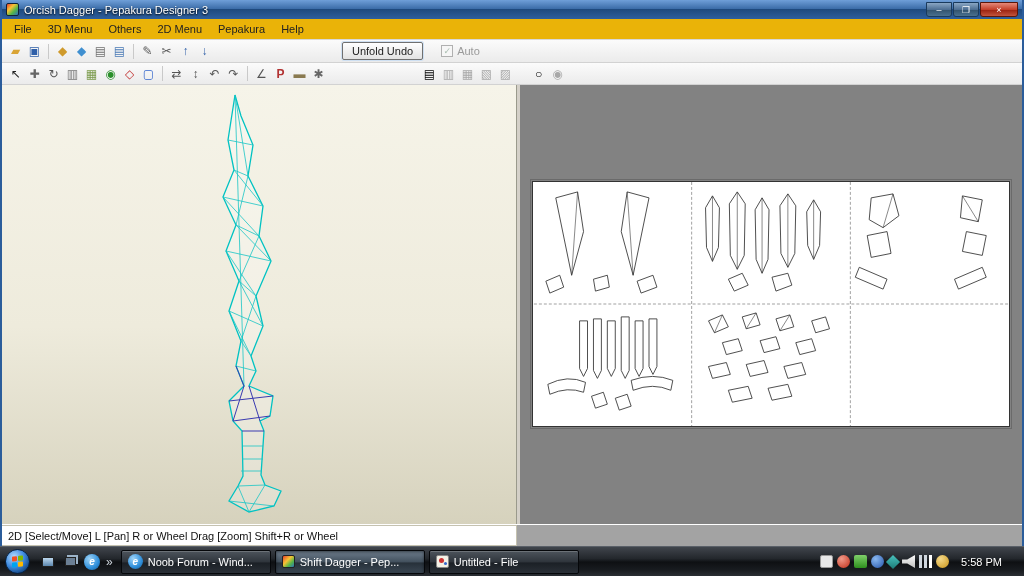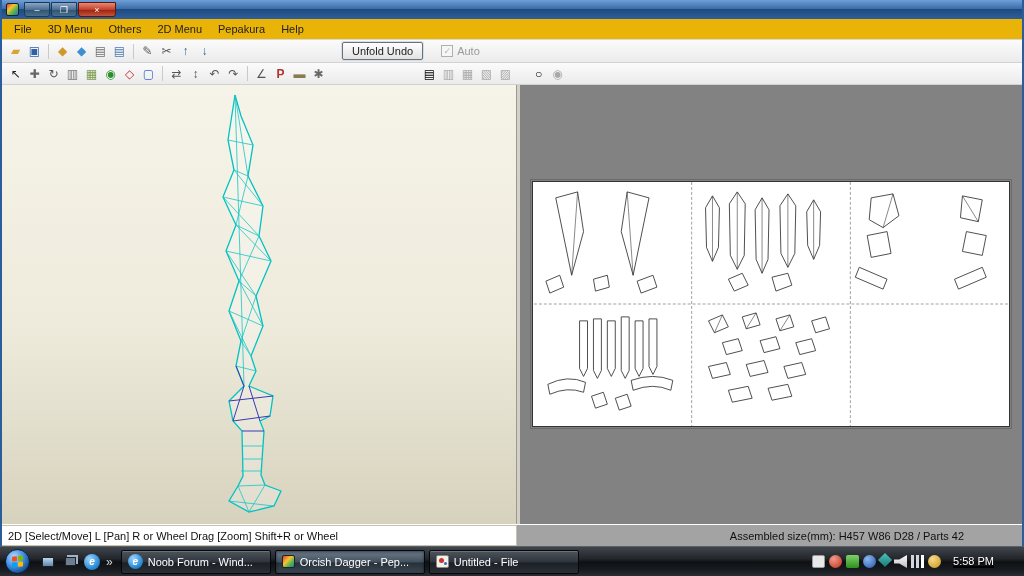--- a/index.html
+++ b/index.html
@@ -81,33 +81,34 @@
   .tbtn .lbl { white-space:nowrap; overflow:hidden; text-overflow:ellipsis; }
   .ie-ball { width:15px; height:15px; border-radius:50%; background:radial-gradient(circle at 35% 30%,#9fd4f7,#2f8fdb 60%,#14578f);
     color:#fff; font-style:italic; font-weight:bold; font-size:10px; display:flex; align-items:center;
     justify-content:center; flex:0 0 auto; }
   .pep-sq { width:13px; height:13px; border-radius:2px; flex:0 0 auto; border:1px solid #222;
     background:linear-gradient(135deg,#e8412e 0%,#f7c334 40%,#53b648 70%,#2f6fc2 100%); }
   .paint-sq { width:13px; height:13px; border-radius:2px; flex:0 0 auto; background:#f4f1e6;
     border:1px solid #888; position:relative; }
   .paint-sq::after { content:""; position:absolute; left:2px; top:2px; width:5px; height:5px;
     border-radius:50%; background:#c33; box-shadow:4px 3px 0 -1px #36c; }
-  .tray { margin-left:auto; display:flex; gap:4px; padding-right:24px;text-decoration:underline; }
+  .tray { margin-left:auto; display:flex; align-items:center; gap:4px; padding-right:16px; }
   .tico { width:13px; height:13px; flex:0 0 auto; }
   .clock { color:#fff; padding:0 6px 0 8px; text-shadow:0 1px 1px #000; }
 
   svg { display:block; }
 </style>
 </head>
 <body>
 
 <div class="app">
 
   <div class="titlebar">
     <span class="app-icon"></span>
+    <span class="title-text">Orcish Dagger - Pepakura Designer 3</span>
     <span class="winctrls">
       <span class="wbtn">–</span>
       <span class="wbtn">❐</span>
       <span class="wbtn close">×</span>
     </span>
   </div>
 
   <div class="menubar">
     <span class="mitem">File</span>
     <span class="mitem">3D Menu</span>
@@ -211,21 +212,20 @@
             <path d="M176,140 L190,134 L196,146 L182,152 Z M210,136 L224,132 L228,144 L214,148 Z M244,138 L258,134 L262,146 L248,150 Z M280,140 L294,136 L298,148 L284,152 Z M190,162 L206,158 L210,170 L194,174 Z M228,160 L244,156 L248,168 L232,172 Z M264,162 L280,158 L284,170 L268,174 Z M176,186 L194,182 L198,194 L180,198 Z M214,184 L232,180 L236,192 L218,196 Z M252,186 L270,182 L274,194 L256,198 Z M196,210 L216,206 L220,218 L200,222 Z M236,208 L256,204 L260,216 L240,220 Z"></path>
             <path d="M190,134 L182,152 M224,132 L214,148 M258,134 L248,150" stroke-width="0.6"></path>
           </g>
         </svg>
       </div>
     </div>
   </div>
 
   <div class="statusbar">
     <div class="status-left">2D [Select/Move] L [Pan] R or Wheel Drag [Zoom] Shift+R or Wheel</div>
-    <div class="status-right">Assembled size(mm): H457 W86 D28 / Parts 42</div>
   </div>
 
 </div>
 
 <div class="taskbar">
   <div class="orb">
     <span class="flag">
       <span style="background:#f25022"></span>
         <span style="background:#7fba00"></span>
       <span style="background:#00a4ef"></span>
@@ -240,21 +240,21 @@
   </span>
   <span class="ql ie-ball" style="width:16px;height:16px">e</span>
   <span class="chev">»</span>
 
   <div class="tbtn">
     <span class="ie-ball">e</span>
     <span class="lbl">Noob Forum - Wind...</span>
   </div>
   <div class="tbtn active">
     <span class="pep-sq"></span>
-    <span class="lbl">Orcish Dagger - Pep...</span>
+    <span class="lbl">Shift Dagger - Pep...</span>
   </div>
   <div class="tbtn">
     <span class="paint-sq"></span>
     <span class="lbl">Untitled - File</span>
   </div>
 
   <div class="tray">
     <span class="tico" style="background:#e8e8e8;border:1px solid #999;border-radius:2px"></span>
     <span class="tico" style="background:radial-gradient(circle at 35% 30%,#f09a8a,#c22e18);border-radius:50%"></span>
     <span class="tico" style="background:linear-gradient(180deg,#7fd06a,#2e8f1e);border-radius:2px"></span>

